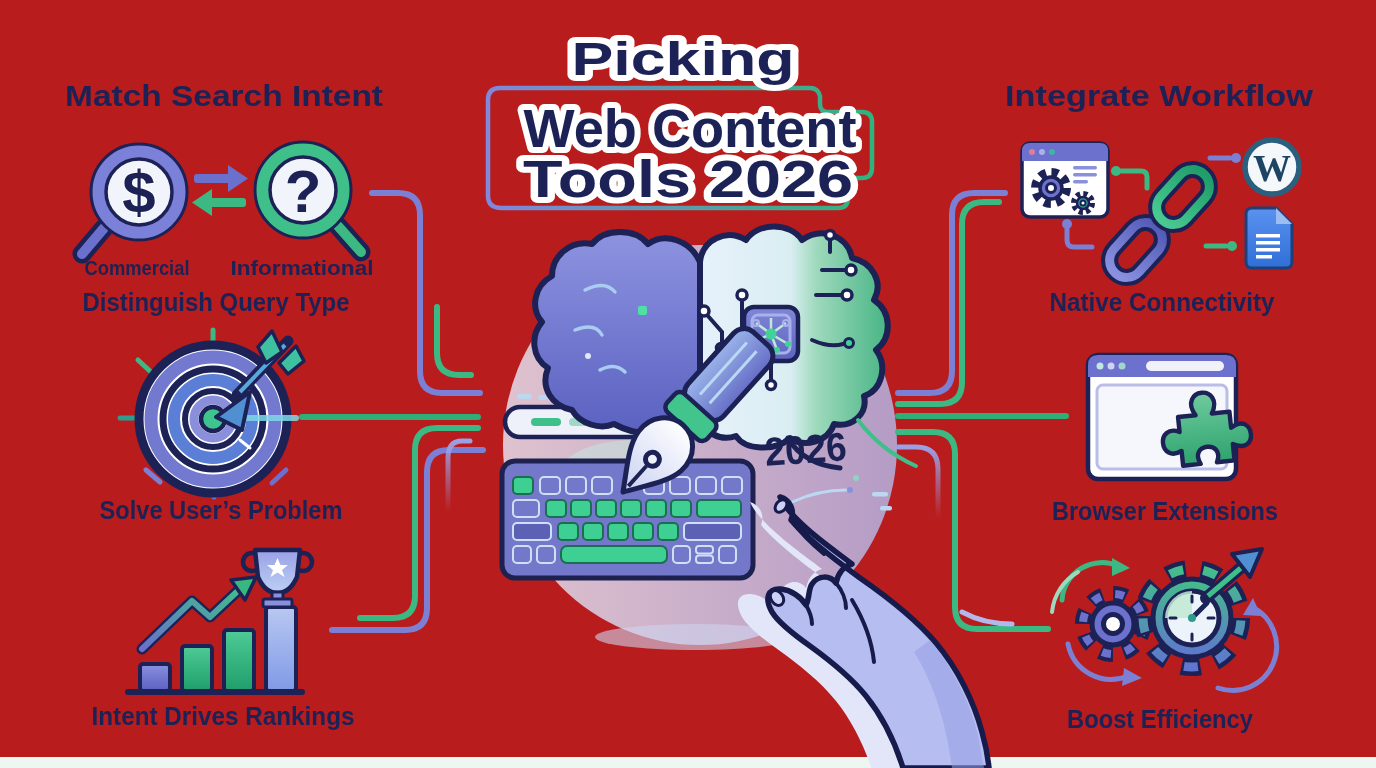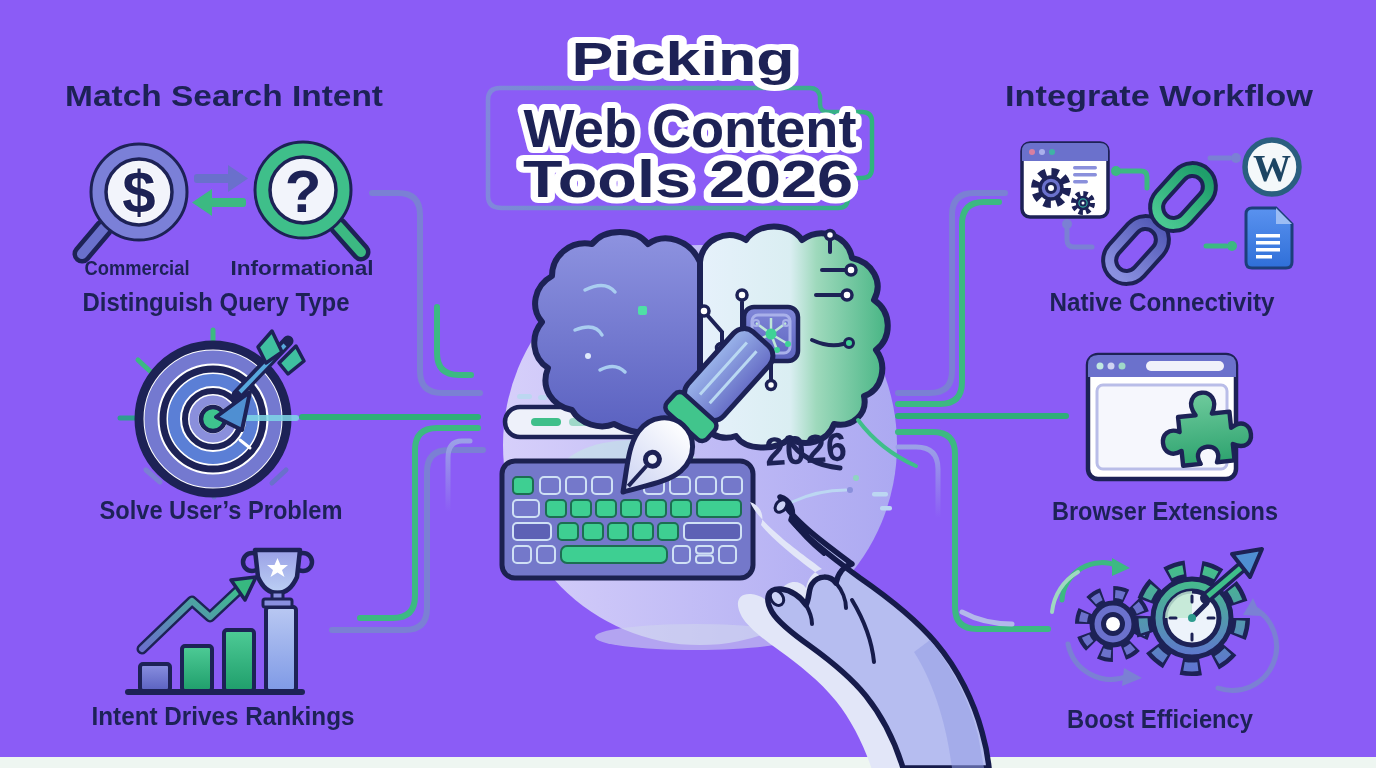--- a/index.html
+++ b/index.html
@@ -1,16 +1,16 @@
 <!DOCTYPE html>
 <html><head>
 <meta charset="utf-8">
 <style>
   html,body{margin:0;padding:0;background:#ffffff;}
-  .stage{width:1376px;height:768px;position:relative;overflow:hidden;background:#8b5cf6;}
+  .stage{width:1376px;height:768px;position:relative;overflow:hidden;background:#b91c1c;}
   svg{display:block;}
   .txt{font-family:"Liberation Sans",sans-serif;font-weight:bold;fill:#1d2256;}
   .halo{paint-order:stroke;stroke:#ffffff;stroke-linejoin:round;}
   .serif{font-family:"Liberation Serif",serif;font-weight:bold;}
 </style>
 </head>
 <body>
 
 <div class="stage">
 <svg width="1376" height="768" viewBox="0 0 1376 768">

